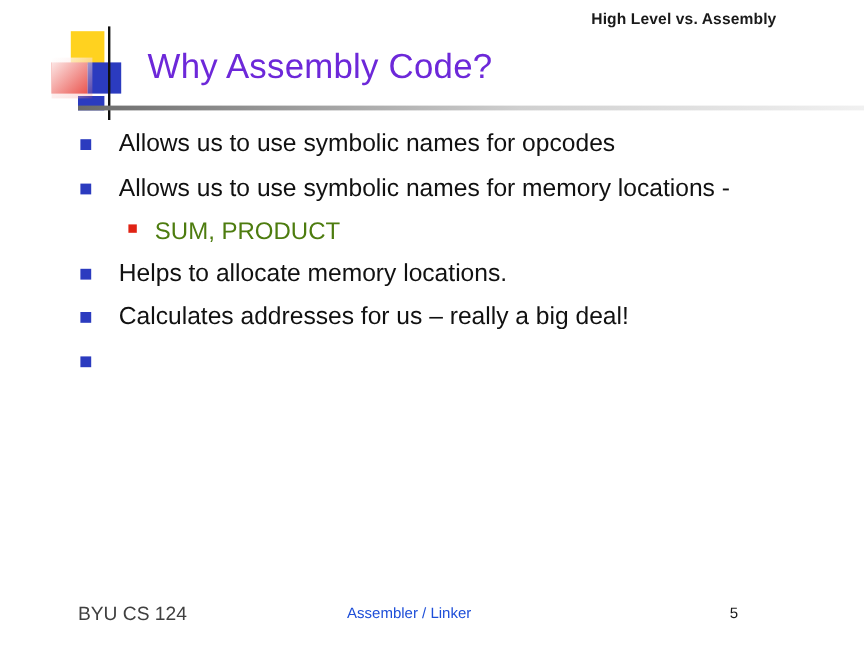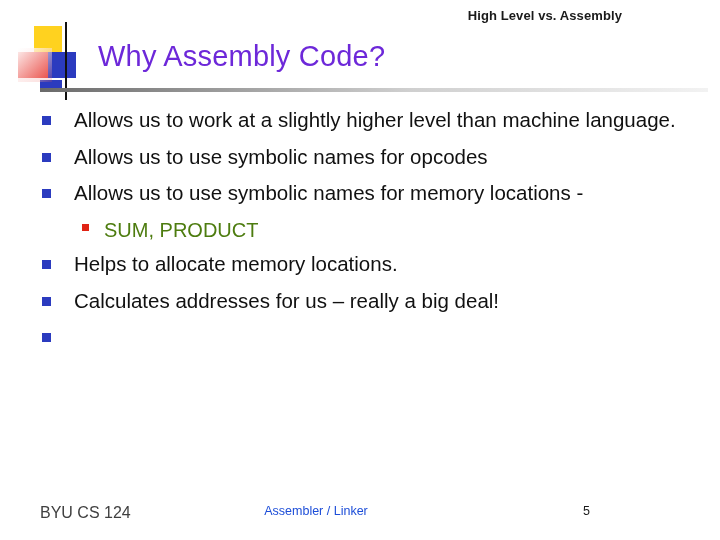--- a/index.html
+++ b/index.html
@@ -13,20 +13,21 @@
     font-family: "Liberation Sans", sans-serif;
     overflow: hidden;
     position: relative;
   }
 
   .slide {
     position: relative;
     width: 632px;
     height: 540px;
     box-sizing: border-box;
+    margin-left: 25px;
   }
 
   
   .header-note {
     position: absolute;
     top: 8px;
     right: 10px;
     font-size: 13px;
     font-weight: bold;
     color: #1a1a1a;
@@ -197,24 +198,20 @@
     <div class="logo-fade"></div>
     <div class="logo-vline"></div>
   </div>
 
   <div class="title">Why Assembly Code?</div>
   <div class="title-rule"></div>
 
   <div class="body">
     <div class="bullet-l1">
       <span class="marker"></span>
-      <span>Allows us to work at a slightly higher level than machine language.</span>
-    </div>
-    <div class="bullet-l1">
-      <span class="marker"></span>
       <span>Allows us to use symbolic names for opcodes</span>
     </div>
     <div class="bullet-l1">
       <span class="marker"></span>
       <span>Allows us to use symbolic names for memory locations -</span>
     </div>
     <div class="bullet-l2">
       <span class="marker"></span>
       <span>SUM, PRODUCT</span>
     </div>

